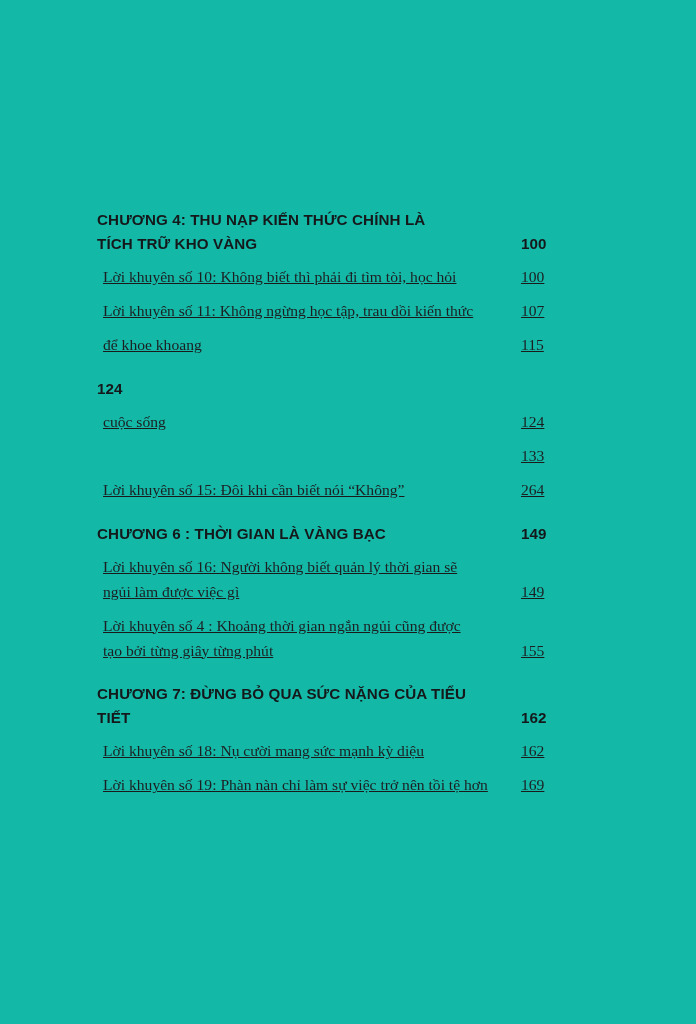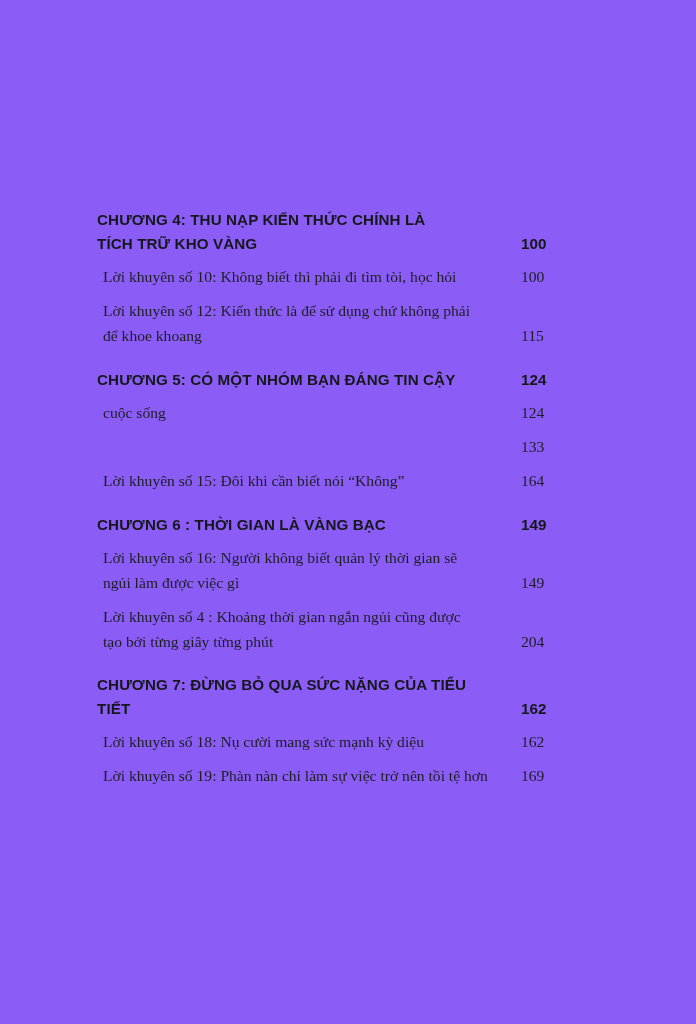--- a/index.html
+++ b/index.html
@@ -14,21 +14,21 @@
     color: #1a1a1a;
     position: relative;
     overflow: hidden;
   }
   .page {
     position: absolute;
     left: 0;
     top: 0;
     width: 696px;
     height: 1024px;
-    background: #8b5cf6;
+    background: #14b8a6;
   }
   .toc {
     position: absolute;
     left: 97px;
     top: 208px;
     width: 466px;
   }
   .chapter-block {
     margin-bottom: 8px;
   }
@@ -64,20 +64,21 @@
     flex: 0 0 auto;
     width: 42px;
     text-align: left;
     align-self: flex-end;
   }
   .item-row {
     display: flex;
     align-items: flex-start;
     justify-content: flex-start;
     margin-top: 9px;
+    text-decoration: underline;
   }
   .item-title {
     font-family: "Liberation Serif", serif;
     font-size: 15.6px;
     color: #1c1f22;
     line-height: 1.6;
     flex: 0 0 auto;
     width: 424px;
     padding-left: 6px;
     box-sizing: border-box;
@@ -117,58 +118,60 @@
         <div class="chapter-page">100</div>
       </div>
 
       <div class="row item-row">
         <div class="item-title">
           <span>Lời khuyên số 10: Không biết thì phải đi tìm tòi, học hỏi</span>
         </div>
         <div class="item-page top-align">100</div>
       </div>
 
-
-      <div class="row item-row">
-        <div class="item-title">
-          <span>Lời khuyên số 12: Kiến thức là để sử dụng chứ không phải</span>
+      <div class="row item-row">
+        <div class="item-title">
+          <span>Lời khuyên số 11: Không ngừng học tập, trau dồi kiến thức</span>
+        </div>
+        <div class="item-page top-align">107</div>
+      </div>
+
+      <div class="row item-row">
+        <div class="item-title">
           <span class="line2">để khoe khoang</span>
         </div>
         <div class="item-page">115</div>
       </div>
     </div>
 
     <div class="spacer-gap"></div>
 
     <div class="chapter-block">
       <div class="row chapter-row">
-        <div class="chapter-title-wrap">
-          <span class="chapter-heading">CHƯƠNG 5: CÓ MỘT NHÓM BẠN ĐÁNG TIN CẬY</span>
-        </div>
         <div class="chapter-page">124</div>
       </div>
 
       <div class="row item-row">
         <div class="item-title">
           <span class="line2">cuộc sống</span>
         </div>
         <div class="item-page">124</div>
       </div>
 
       <div class="row item-row">
         <div class="item-title">
         </div>
         <div class="item-page">133</div>
       </div>
 
       <div class="row item-row">
         <div class="item-title">
           <span>Lời khuyên số 15: Đôi khi cần biết nói “Không”</span>
         </div>
-        <div class="item-page top-align">164</div>
+        <div class="item-page top-align">264</div>
       </div>
     </div>
 
     <div class="spacer-gap"></div>
 
     <div class="chapter-block">
       <div class="row chapter-row">
         <div class="chapter-title-wrap">
           <span class="chapter-heading">CHƯƠNG 6 : THỜI GIAN LÀ VÀNG BẠC</span>
         </div>
@@ -181,21 +184,21 @@
           <span class="line2">ngủi làm được việc gì</span>
         </div>
         <div class="item-page">149</div>
       </div>
 
       <div class="row item-row">
         <div class="item-title">
           <span>Lời khuyên số 4 : Khoảng thời gian ngắn ngủi cũng được</span>
           <span class="line2">tạo bởi từng giây từng phút</span>
         </div>
-        <div class="item-page">204</div>
+        <div class="item-page">155</div>
       </div>
     </div>
 
     <div class="spacer-gap"></div>
 
     <div class="chapter-block">
       <div class="row chapter-row">
         <div class="chapter-title-wrap">
           <span class="chapter-heading">CHƯƠNG 7: ĐỪNG BỎ QUA SỨC NẶNG CỦA TIỂU TIẾT</span>
         </div>

